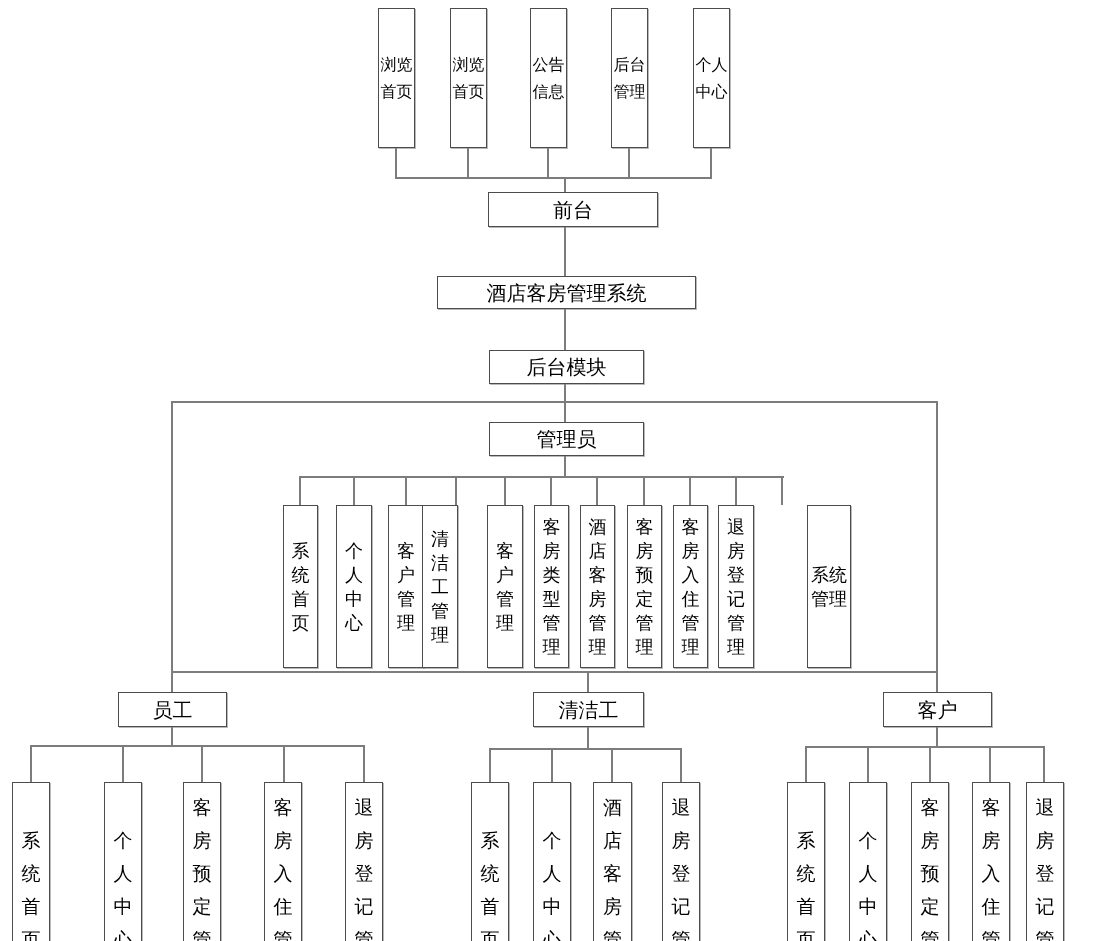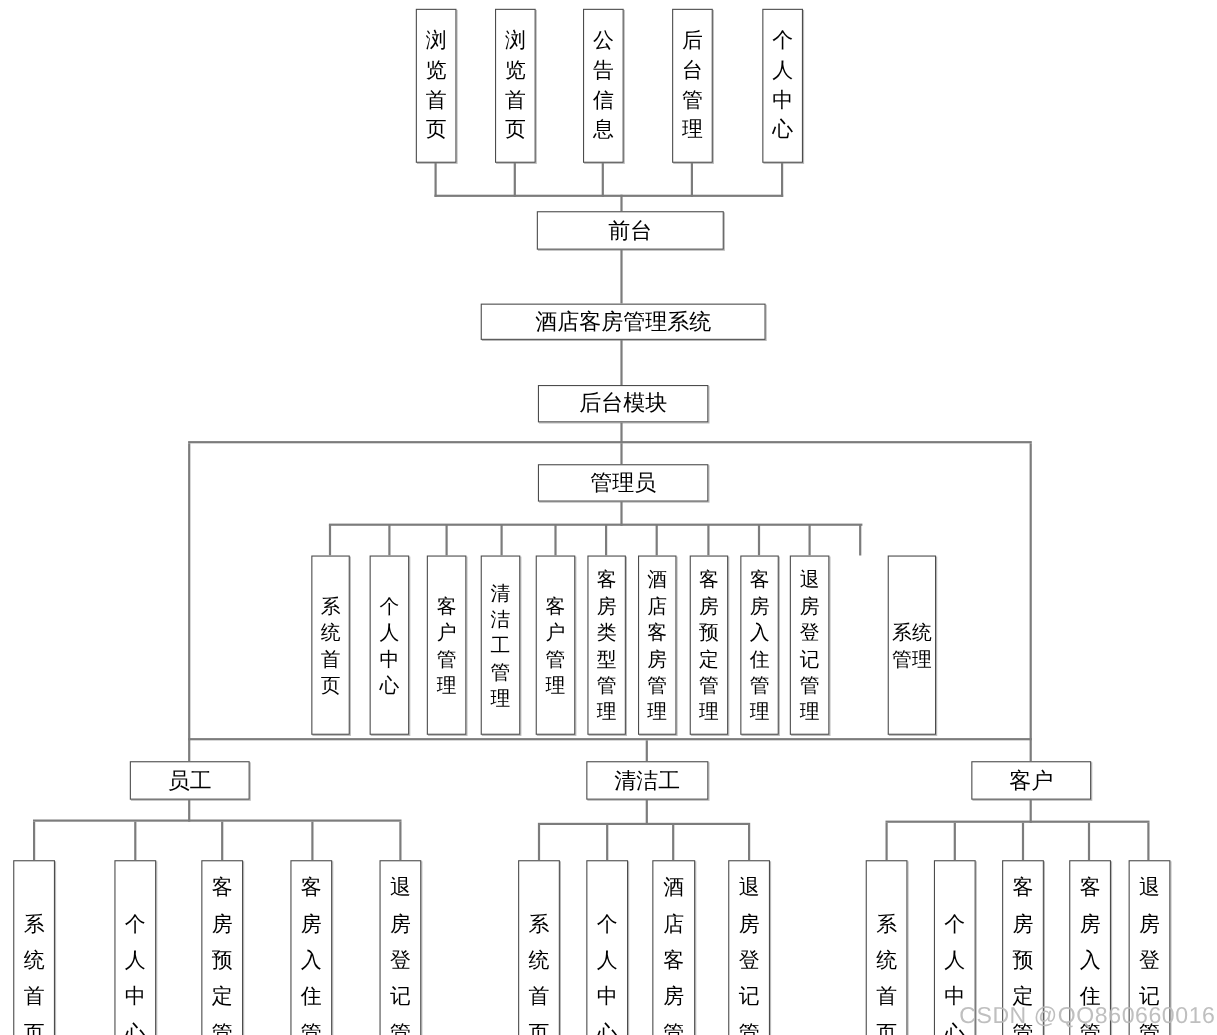--- a/index.html
+++ b/index.html
@@ -9,21 +9,21 @@
   }
   .ln{position:absolute;background:#7c7c7c;z-index:1;}
   .box{
     position:absolute;background:#fff;border:1px solid #4c4c4c;
     box-shadow:1px 1px 0 rgba(128,128,128,.55);
     display:flex;align-items:center;justify-content:center;
     text-align:center;z-index:2;box-sizing:border-box;overflow:hidden;
   }
   .hbox{font-size:20px;line-height:22px;white-space:nowrap;}
   .vbox{word-break:break-all;padding:0 1px;}
-  .v-top{font-size:19px;line-height:27px;}
+  .v-top{font-size:16px;line-height:27px;}
   .v-mid{font-size:18px;line-height:24px;}
   .v-bot{font-size:19px;line-height:33px;}
   #watermark{
     position:absolute;left:872px;top:912px;z-index:5;
     font-size:21px;color:rgba(186,186,186,.92);letter-spacing:.5px;white-space:nowrap;
   }
 </style>
 </head>
 <body>
 
@@ -93,21 +93,21 @@
   <div class="box vbox v-top" style="left:693px;top:8px;width:37px;height:140px">个人中心</div>
 
   <div class="box hbox" style="left:488px;top:192px;width:170px;height:35px">前台</div>
   <div class="box hbox" style="left:437px;top:276px;width:259px;height:33px">酒店客房管理系统</div>
   <div class="box hbox" style="left:489px;top:350px;width:155px;height:34px">后台模块</div>
   <div class="box hbox" style="left:489px;top:422px;width:155px;height:34px">管理员</div>
 
   <div class="box vbox v-mid" style="left:283px;top:505px;width:35px;height:163px">系统首页</div>
   <div class="box vbox v-mid" style="left:336px;top:505px;width:36px;height:163px">个人中心</div>
   <div class="box vbox v-mid" style="left:388px;top:505px;width:36px;height:163px">客户管理</div>
-  <div class="box vbox v-mid" style="left:437px;top:505px;width:36px;height:163px">清洁工管理</div>
+  <div class="box vbox v-mid" style="left:422px;top:505px;width:36px;height:163px">清洁工管理</div>
   <div class="box vbox v-mid" style="left:487px;top:505px;width:36px;height:163px">客户管理</div>
   <div class="box vbox v-mid" style="left:534px;top:505px;width:35px;height:163px">客房类型管理</div>
   <div class="box vbox v-mid" style="left:580px;top:505px;width:35px;height:163px">酒店客房管理</div>
   <div class="box vbox v-mid" style="left:627px;top:505px;width:35px;height:163px">客房预定管理</div>
   <div class="box vbox v-mid" style="left:673px;top:505px;width:35px;height:163px">客房入住管理</div>
   <div class="box vbox v-mid" style="left:718px;top:505px;width:36px;height:163px">退房登记管理</div>
   <div class="box vbox v-mid" style="left:807px;top:505px;width:44px;height:163px">系统管理</div>
 
   <div class="box hbox" style="left:118px;top:692px;width:109px;height:35px">员工</div>
   <div class="box hbox" style="left:533px;top:692px;width:111px;height:35px">清洁工</div>
@@ -123,15 +123,14 @@
   <div class="box vbox v-bot" style="left:533px;top:782px;width:38px;height:215px">个人中心</div>
   <div class="box vbox v-bot" style="left:593px;top:782px;width:39px;height:215px">酒店客房管理</div>
   <div class="box vbox v-bot" style="left:662px;top:782px;width:38px;height:215px">退房登记管理</div>
 
   <div class="box vbox v-bot" style="left:787px;top:782px;width:38px;height:215px">系统首页</div>
   <div class="box vbox v-bot" style="left:849px;top:782px;width:38px;height:215px">个人中心</div>
   <div class="box vbox v-bot" style="left:911px;top:782px;width:38px;height:215px">客房预定管理</div>
   <div class="box vbox v-bot" style="left:972px;top:782px;width:38px;height:215px">客房入住管理</div>
   <div class="box vbox v-bot" style="left:1026px;top:782px;width:38px;height:215px">退房登记管理</div>
 
-  <div id="watermark">CSDN @QQ860660016</div>
 
 </div>
 
 </body></html>

